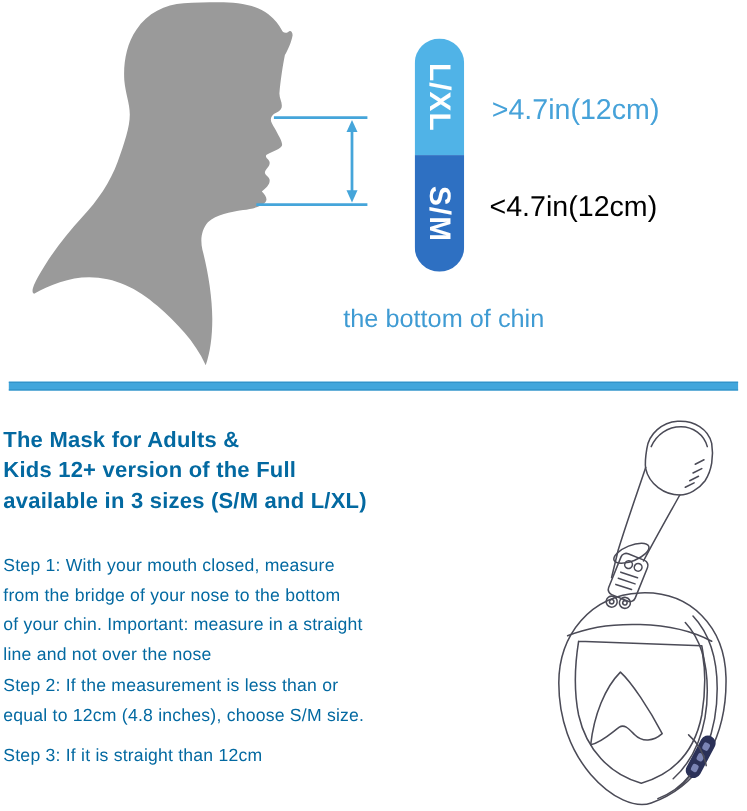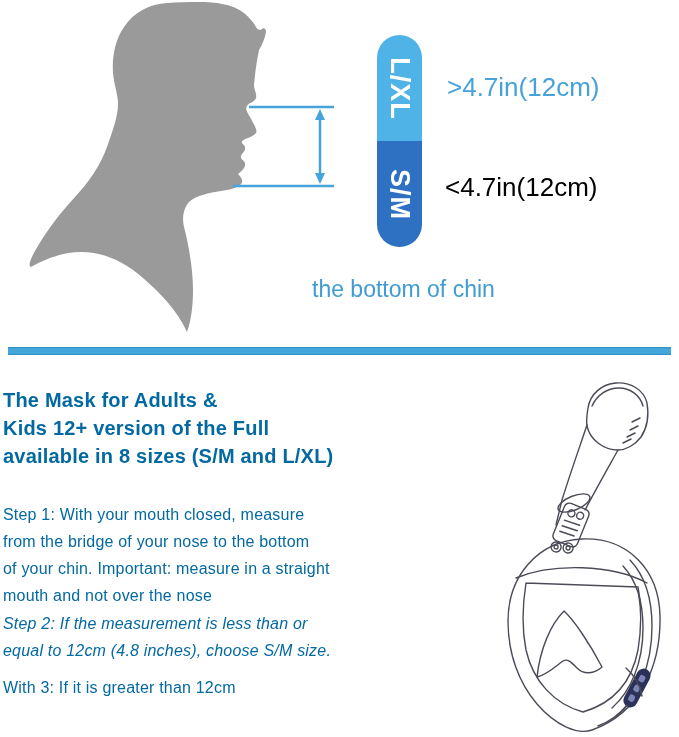--- a/index.html
+++ b/index.html
@@ -15,38 +15,38 @@
     overflow:hidden;display:flex;flex-direction:column;
   }
   .pill-seg{flex:1;display:flex;align-items:center;justify-content:center;}
   .pill-seg.top{background:#50b3e7;}
   .pill-seg.bottom{background:#2e70c2;}
   .pill-label{
     color:#ffffff;font-weight:bold;font-size:27px;letter-spacing:1px;
     transform:rotate(90deg);white-space:nowrap;
   }
   .range-label{font-size:26px;font-weight:500;white-space:nowrap;}
-  .range-label.large{left:447px;top:72px;color:#46a2d9;}
+  .range-label.large{left:447px;top:84px;color:#46a2d9;}
   .range-label.small{left:445px;top:172px;color:#000000;}
   .caption{
     left:312px;top:274px;color:#3f9bd3;font-size:23px;line-height:30px;
     white-space:nowrap;
   }
   
   .divider{
     left:8px;top:347px;width:663px;height:8px;background:#42a6dc;
     border-top:1px solid #2e8fc6;border-bottom:1px solid #2e8fc6;
     box-sizing:border-box;
   }
   
   .txt{color:#0369a1;white-space:nowrap;}
   .heading{left:3px;top:386px;font-size:20px;font-weight:bold;line-height:28px;letter-spacing:.2px;}
   .step{left:3px;font-size:16px;line-height:27px;letter-spacing:.2px;}
   .step1{top:501px;}
-  .step2{top:610px;font-style:italic;}
+  .step2{top:610px;}
   .step3{top:674px;}
   
   .mask-svg{left:480px;top:378px;}
 </style>
 </head>
 <body>
 
 <div class="canvas">
 
   <svg class="abs head-svg" width="345" height="350" viewBox="0 0 345 350" aria-hidden="true">
@@ -107,35 +107,35 @@
 
   <div class="abs caption">
     <div>the bottom of chin</div>
   </div>
 
   <div class="abs divider"></div>
 
   <div class="abs txt heading">
     <div>The Mask for Adults &amp;</div>
     <div>Kids 12+ version of the Full</div>
-    <div>available in 8 sizes (S/M and L/XL)</div>
+    <div>available in 3 sizes (S/M and L/XL)</div>
   </div>
 
   <div class="abs txt step step1">
     <div>Step 1: With your mouth closed, measure</div>
     <div>from the bridge of your nose to the bottom</div>
     <div>of your chin. Important: measure in a straight</div>
-    <div>mouth and not over the nose</div>
+    <div>line and not over the nose</div>
   </div>
   <div class="abs txt step step2">
     <div>Step 2: If the measurement is less than or</div>
     <div>equal to 12cm (4.8 inches), choose S/M size.</div>
   </div>
   <div class="abs txt step step3">
-    <div>With 3: If it is greater than 12cm</div>
+    <div>Step 3: If it is straight than 12cm</div>
   </div>
 
   <svg class="abs mask-svg" width="199" height="359" viewBox="0 0 199 359" aria-hidden="true" fill="none" stroke="#4b4b57" stroke-width="1.4" stroke-linecap="round" stroke-linejoin="round">
 
     <path d="
       M108 30 C110 16 122 6 136 5 C151 4 164 12 167 25
       C169 37 167 50 161 59 C155 67 146 72 138 72
       C124 72 110 62 107 48 C106 42 107 36 108 30 Z"></path>
     <path d="M112 28 C117 17 127 10 139 10 C150 10 160 17 163 28"></path>
     <g>

